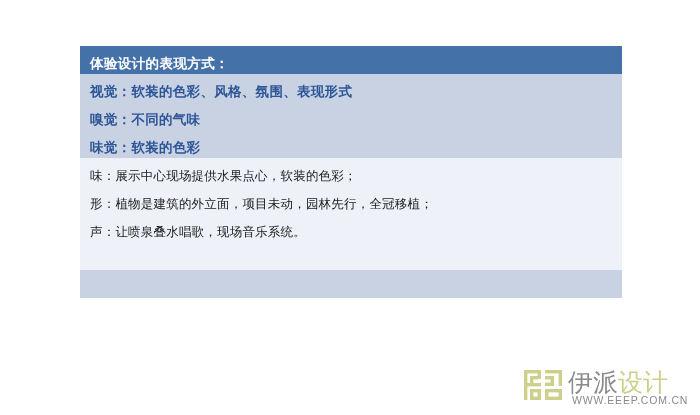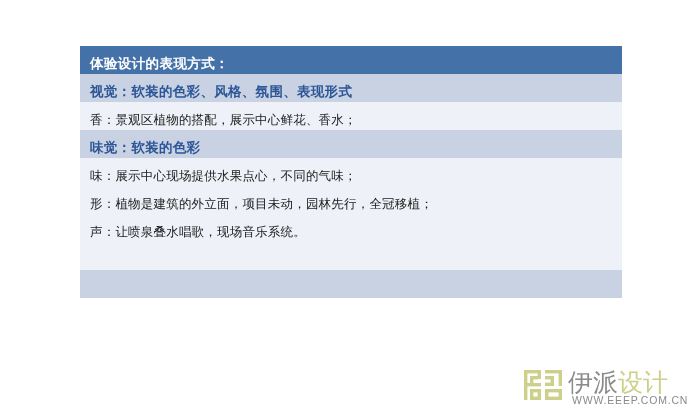--- a/index.html
+++ b/index.html
@@ -130,28 +130,28 @@
 <div id="slide">
 
   <table id="exp-table">
     <tbody>
       <tr class="row-header">
         <td>体验设计的表现方式：</td>
       </tr>
       <tr class="row-cat">
         <td>视觉：软装的色彩、风格、氛围、表现形式</td>
       </tr>
-      <tr class="row-det">
-        <td>香：景观区植物的搭配，展示中心鲜花、香水；</td>
+      <tr class="row-cat">
+        <td>嗅觉：不同的气味</td>
       </tr>
       <tr class="row-cat">
         <td>味觉：软装的色彩</td>
       </tr>
       <tr class="row-det">
-        <td>味：展示中心现场提供水果点心，不同的气味；</td>
+        <td>味：展示中心现场提供水果点心，软装的色彩；</td>
       </tr>
       <tr class="row-det">
         <td>形：植物是建筑的外立面，项目未动，园林先行，全冠移植；</td>
       </tr>
       <tr class="row-det">
         <td>声：让喷泉叠水唱歌，现场音乐系统。</td>
       </tr>
       <tr class="row-empty-light">
         <td></td>
       </tr>

